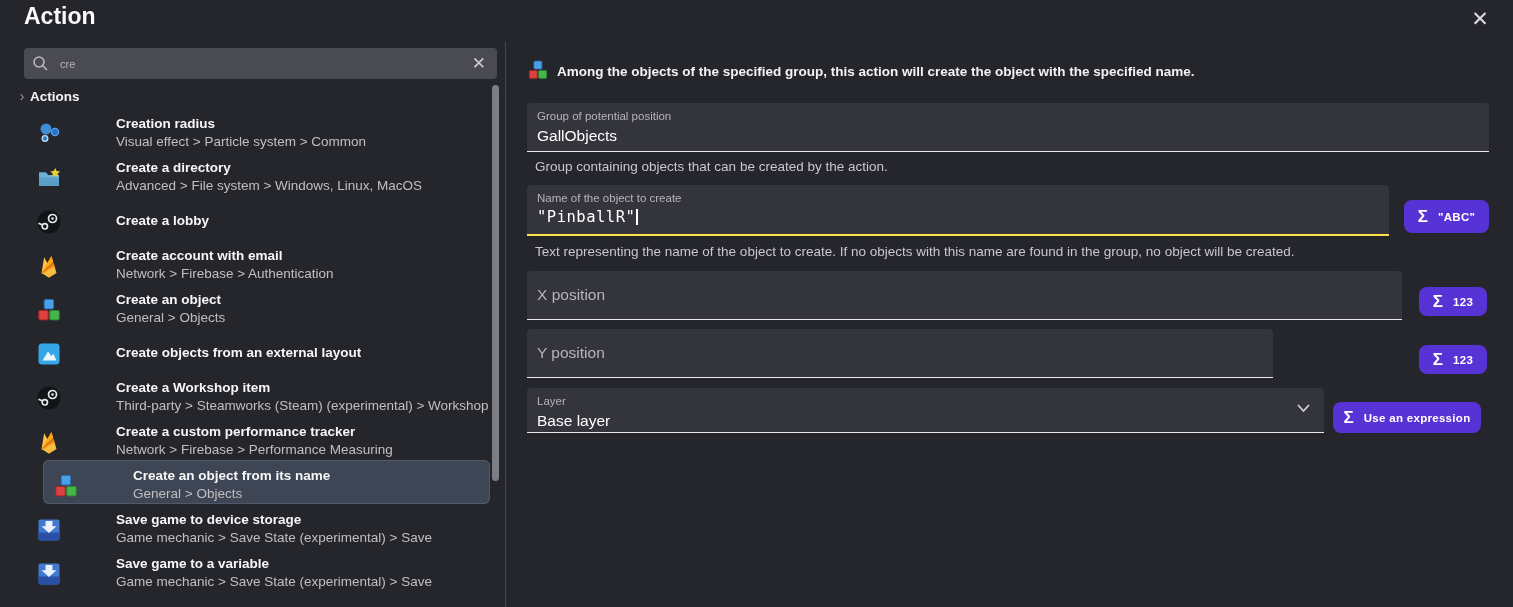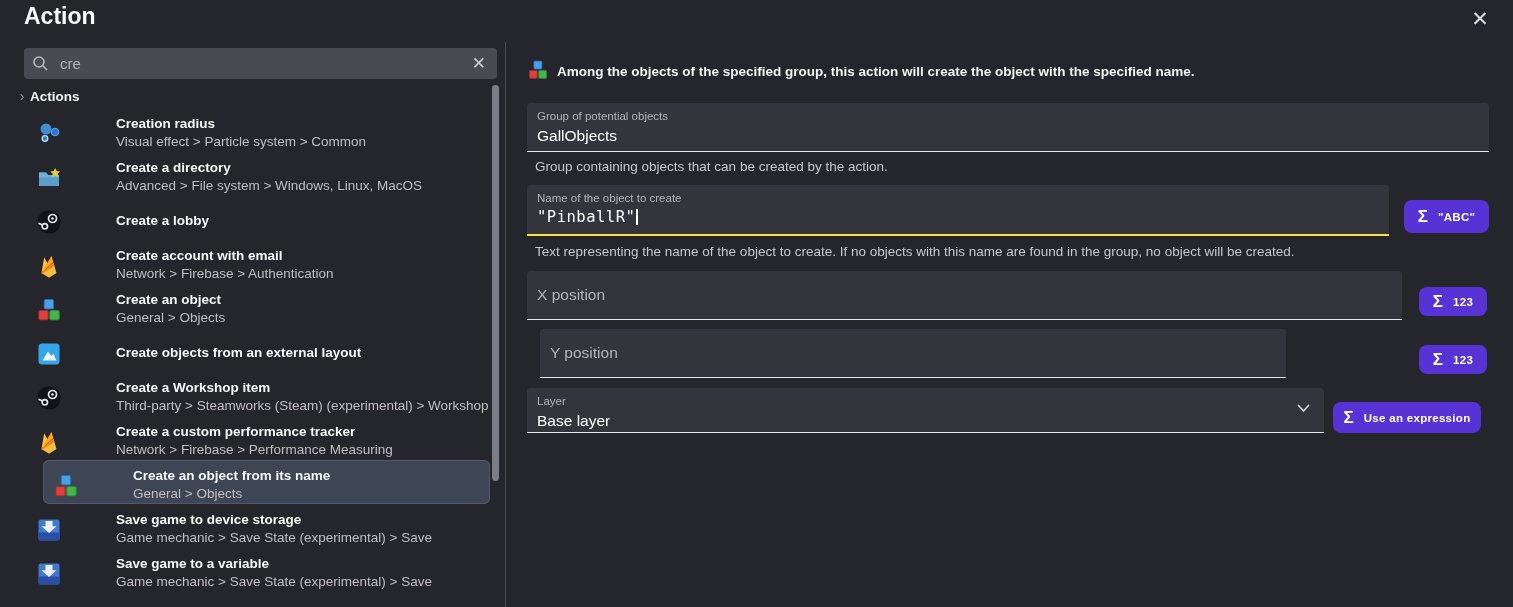--- a/index.html
+++ b/index.html
@@ -12,21 +12,21 @@
   .page-title{left:24px;top:0px;font-size:23px;font-weight:bold;color:#fafafa;line-height:32px;}
   .close-btn{left:1464px;top:2px;width:32px;height:32px;display:flex;align-items:center;justify-content:center;
              color:#dcd8ea;font-size:21px;cursor:pointer;line-height:1;}
 
   
   .left-divider{left:505px;top:42px;bottom:0;width:1px;background:#48484f;}
   .search-box{left:24px;top:48px;width:473px;height:31px;background:#4a4a53;border-radius:4px;
               display:flex;align-items:center;padding:0 8px;box-sizing:border-box;}
   .search-box svg{flex:0 0 auto;}
   .search-input{flex:1;background:transparent;border:none;outline:none;color:#b5b3ba;
-                font-size:15px;margin-left:9px;font-family:"Liberation Sans",sans-serif;}
+                font-size:11px;margin-left:9px;font-family:"Liberation Sans",sans-serif;}
   .clear-icon{color:#cbc9d1;font-size:17px;cursor:pointer;padding:0 3px;line-height:1;}
 
   .section-row{left:14px;top:88px;display:flex;align-items:center;cursor:pointer;}
   .tree-chevron{color:#9a97a0;font-size:14px;width:16px;text-align:center;}
   .section-label{font-size:13.5px;font-weight:bold;color:#f5f5f5;}
 
   .action-list{left:26px;top:108px;width:464px;height:499px;overflow:hidden;}
   .list-row{height:44px;display:flex;align-items:center;padding:2px 0 0 10px;box-sizing:border-box;
             border-radius:6px;cursor:pointer;gap:46px;}
   .list-row.selected{background:#3e4554;box-shadow:inset 0 0 0 1px #525a6a;margin-left:17px;}
@@ -53,21 +53,21 @@
 
   .field-group{left:527px;top:103px;width:962px;height:49px;}
   .helper{position:absolute;font-size:13.5px;color:#c9c6ce;line-height:17px;}
   .helper-group{left:535px;top:158px;}
   .field-name{left:527px;top:185px;width:862px;height:51px;}
   .mono-val{font-family:"DejaVu Sans Mono",monospace;font-size:15px;letter-spacing:0.5px;}
   .caret{display:inline-block;width:1.5px;height:16px;background:#ffffff;vertical-align:-3px;margin-left:1px;}
   .helper-name{left:535px;top:243px;width:950px;}
 
   .field-x{left:527px;top:271px;width:875px;height:49px;}
-  .field-y{left:540px;top:329px;width:746px;height:49px;}
+  .field-y{left:527px;top:329px;width:746px;height:49px;}
   .field-input{position:absolute;left:10px;top:0;width:96%;height:100%;background:transparent;border:none;outline:none;
                color:#fff;font-size:15.5px;font-family:"Liberation Sans",sans-serif;padding:0;}
   .field-input::placeholder{color:#b7b4bd;opacity:1;}
 
   .field-layer{left:527px;top:388px;width:797px;height:45px;cursor:pointer;}
   .layer-chevron{position:absolute;right:14px;top:16px;color:#d0ced6;}
 
   .expr-btn{position:absolute;background:#5733d6;border-radius:8px;color:#ffffff;display:flex;
             align-items:center;justify-content:center;cursor:pointer;gap:10px;}
   .expr-btn .sigma{font-size:17px;font-weight:bold;line-height:1;}
@@ -260,21 +260,21 @@
 <div class="abs desc-icon">
     <svg viewBox="0 0 26 26">
       <rect x="8.2" y="2.5" width="9.4" height="9.4" rx="1.4" fill="#4aa0e8" stroke="#2c6eb0" stroke-width="1"></rect>
       <rect x="2.8" y="13.5" width="9.4" height="9.4" rx="1.4" fill="#dd4040" stroke="#a32626" stroke-width="1"></rect>
       <rect x="13.8" y="13.5" width="9.4" height="9.4" rx="1.4" fill="#43b54a" stroke="#2a8a30" stroke-width="1"></rect>
     </svg>
   </div>
 <div class="abs desc-text">Among the objects of the specified group, this action will create the object with the specified name.</div>
 
 <div class="field field-group underline-light">
-  <span class="flabel">Group of potential objects</span>
+  <span class="flabel">Group of potential position</span>
   <span class="fvalue">GallObjects</span>
 </div>
 <div class="helper helper-group">Group containing objects that can be created by the action.</div>
 
 <div class="field field-name underline-focus">
   <span class="flabel">Name of the object to create</span>
   <span class="fvalue mono-val"><span>"PinballR"</span><span class="caret"></span></span>
 </div>
 <div class="expr-btn btn-abc">
   <span class="sigma">Σ</span>

